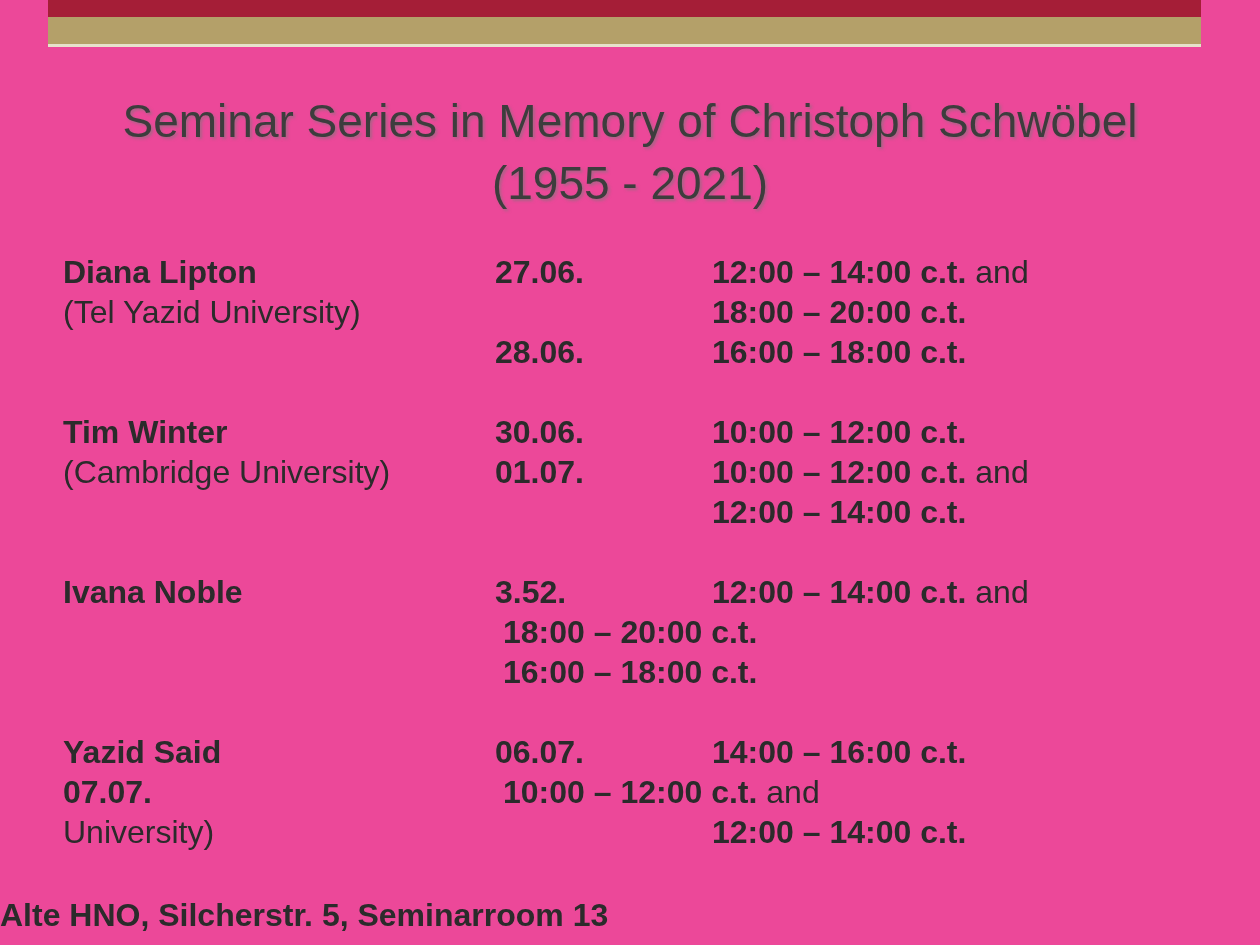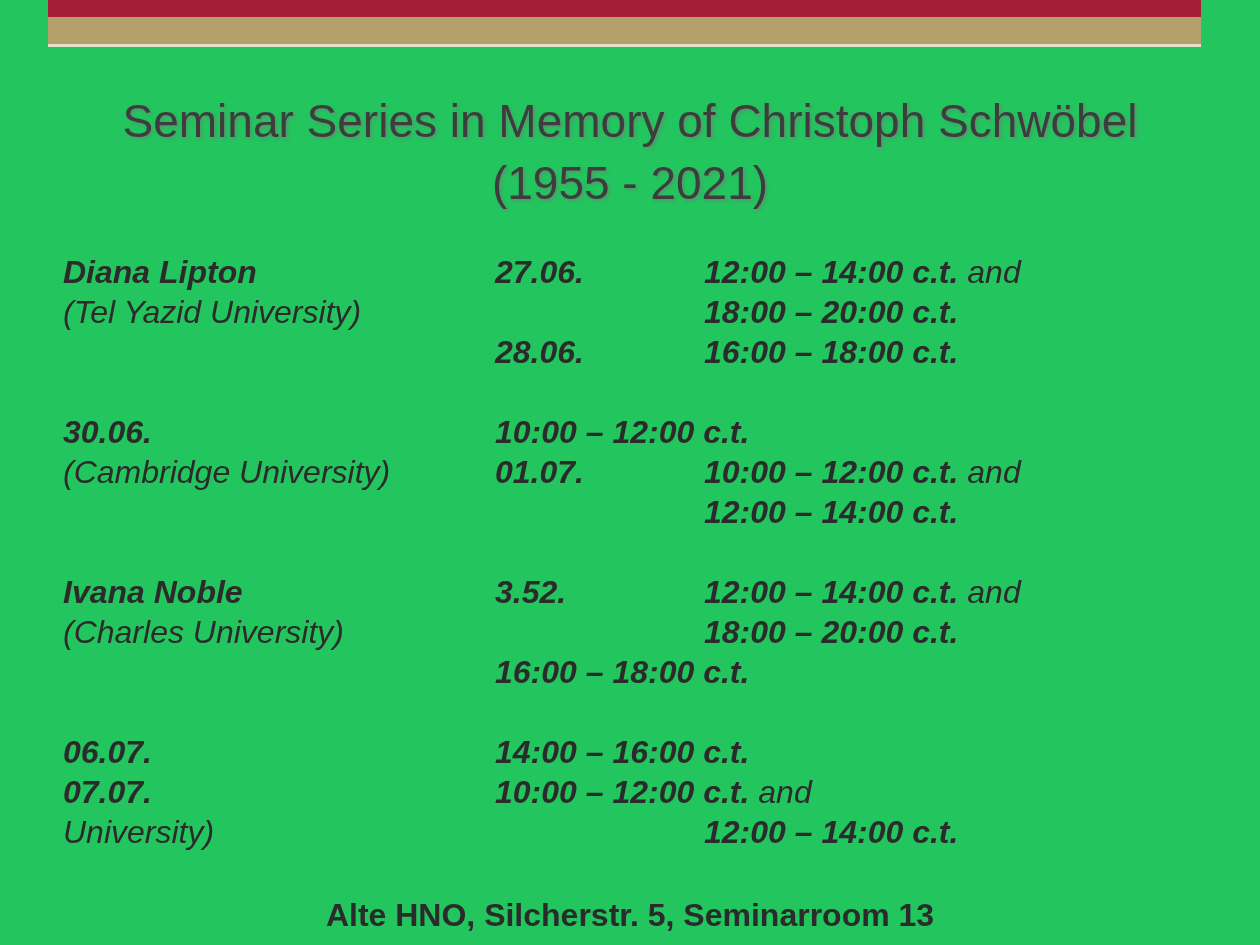--- a/index.html
+++ b/index.html
@@ -4,21 +4,21 @@
 <style>
   html, body {
     margin: 0;
     padding: 0;
     background: #ffffff;
   }
   #slide {
     position: relative;
     width: 1260px;
     height: 945px;
-    background: #22c55e;
+    background: #ec4899;
     overflow: hidden;
     font-family: "Liberation Sans", sans-serif;
     color: var(--text-color, #2b2b2b);
   }
   .bar {
     position: absolute;
     left: 48px;
     width: 1153px;
   }
   .bar-red   { top: 0;    height: 17px; background: var(--bar-red, #A51E37); }
@@ -45,32 +45,32 @@
     width: 985px;
     font-size: 32px;
     line-height: 40px;
   }
   .block { margin-bottom: 40px; }
   .row {
     display: grid;
     grid-template-columns: 432px 209px 1fr;
     height: 40px;
   }
-  .cell { white-space: nowrap; font-style: italic; }
+  .cell { white-space: nowrap; }
   .cell-speaker.bold { font-weight: bold; }
   .cell-date { font-weight: bold; }
-  .cell-time-main { font-weight: bold; }
+  .cell-time-main { font-weight: bold; margin-left: 8px; }
   .cell-time-suffix { font-weight: normal; text-align: right; }
 
   .footer {
     position: absolute;
     top: 895px;
     left: 0;
     width: 100%;
-    text-align: center;
+    text-align: left;
     font-size: 32px;
     line-height: 40px;
     font-weight: bold;
     white-space: nowrap;
   }
 </style>
 </head>
 <body>
 
 <div id="slide" style="--bar-red: #A51E37; --bar-gold: #B4A069; --bar-cream: #E7E0CB; --title-color: #3D3D3D; --text-color: #2B2B2B;">
@@ -99,20 +99,21 @@
     </div>
 
     <div class="row">
       <div class="cell cell-speaker"></div>
       <div class="cell cell-date">28.06.</div>
       <div class="cell cell-time"><span class="cell-time-main">16:00 – 18:00 c.t.</span><span class="cell-time-suffix"></span></div>
     </div>
   </div>
       <div class="block">
     <div class="row">
+      <div class="cell cell-speaker bold">Tim Winter</div>
       <div class="cell cell-date">30.06.</div>
       <div class="cell cell-time"><span class="cell-time-main">10:00 – 12:00 c.t.</span><span class="cell-time-suffix"></span></div>
     </div>
 
     <div class="row">
       <div class="cell cell-speaker">(Cambridge University)</div>
       <div class="cell cell-date">01.07.</div>
       <div class="cell cell-time"><span class="cell-time-main">10:00 – 12:00 c.t.</span><span class="cell-time-suffix"> and</span></div>
     </div>
 
@@ -123,32 +124,32 @@
     </div>
   </div>
       <div class="block">
     <div class="row">
       <div class="cell cell-speaker bold">Ivana Noble</div>
       <div class="cell cell-date">3.52.</div>
       <div class="cell cell-time"><span class="cell-time-main">12:00 – 14:00 c.t.</span><span class="cell-time-suffix"> and</span></div>
     </div>
 
     <div class="row">
-      <div class="cell cell-speaker">(Charles University)</div>
       <div class="cell cell-date"></div>
       <div class="cell cell-time"><span class="cell-time-main">18:00 – 20:00 c.t.</span><span class="cell-time-suffix"></span></div>
     </div>
 
     <div class="row">
       <div class="cell cell-speaker"></div>
       <div class="cell cell-time"><span class="cell-time-main">16:00 – 18:00 c.t.</span><span class="cell-time-suffix"></span></div>
     </div>
   </div>
       <div class="block">
     <div class="row">
+      <div class="cell cell-speaker bold">Yazid Said</div>
       <div class="cell cell-date">06.07.</div>
       <div class="cell cell-time"><span class="cell-time-main">14:00 – 16:00 c.t.</span><span class="cell-time-suffix"></span></div>
     </div>
 
     <div class="row">
       <div class="cell cell-date">07.07.</div>
       <div class="cell cell-time"><span class="cell-time-main">10:00 – 12:00 c.t.</span><span class="cell-time-suffix"> and</span></div>
     </div>
 
     <div class="row">

